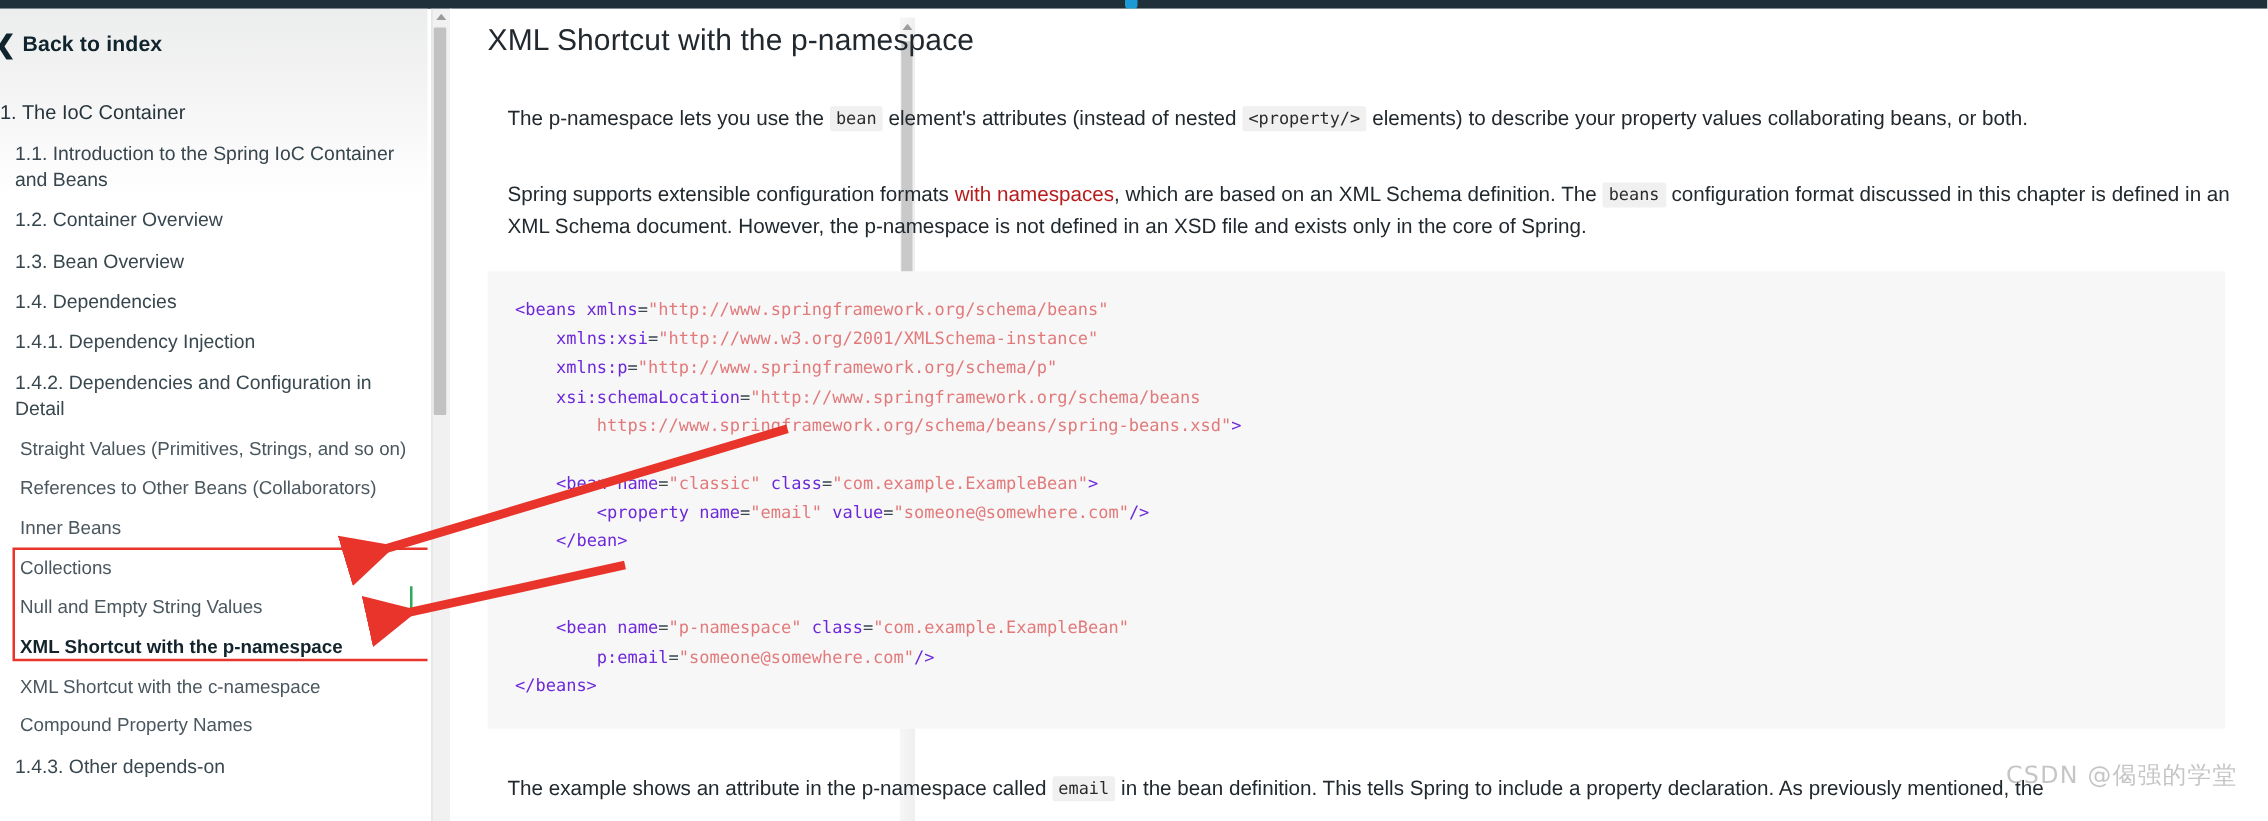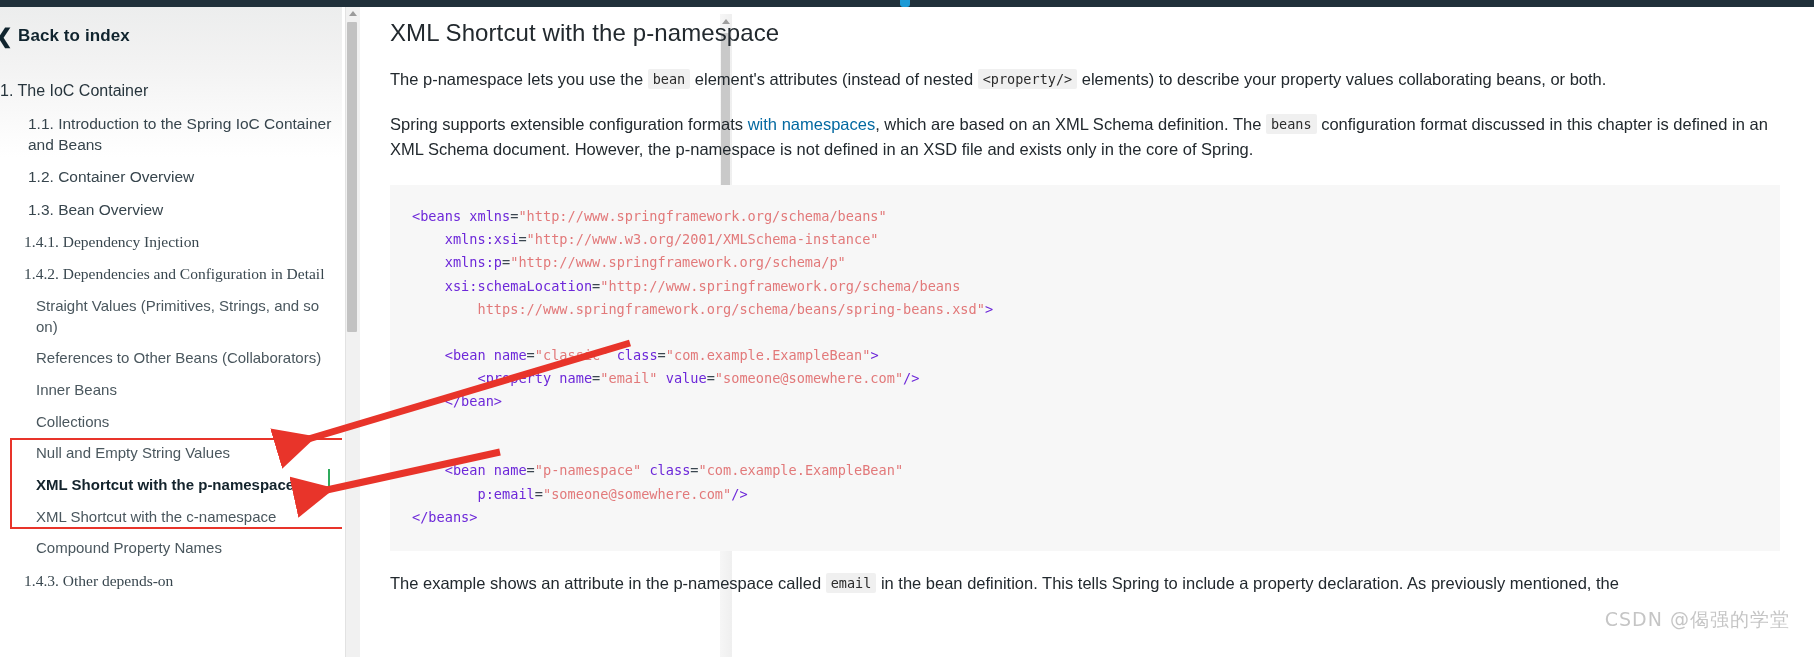--- a/index.html
+++ b/index.html
@@ -40,23 +40,23 @@
 
   .toc{position:absolute;left:0;top:67px;width:342px;}
   .toc-item{
     font-size:15.5px;
     color:#3c4a52;
     line-height:1.38;
     padding:5.5px 8px 5.5px 0;
     cursor:pointer;
   }
   .lvl1{padding-left:0px;font-size:16px;color:#26343c;}
-  .lvl2{padding-left:28px;color:#37454d;}
-  .lvl3{padding-left:24px;color:#39474f;font-family:Liberation Serif, serif;}
-  .lvl4{padding-left:36px;color:#4a575e;font-size:15px;}
+  .lvl2{padding-left:12px;color:#37454d;}
+  .lvl3{padding-left:12px;color:#39474f;}
+  .lvl4{padding-left:16px;color:#4a575e;font-size:15px;}
   .toc-item.active{font-weight:700;color:#13232c;}
 
   
   .redbox{
     position:absolute;left:10px;top:431px;width:357px;height:91px;
     border:2.5px solid #e8342a;box-sizing:border-box;pointer-events:none;
   }
   .greentick{
     position:absolute;left:328px;top:462px;width:2px;height:22px;background:#2faa5c;
   }
@@ -90,30 +90,30 @@
     position:absolute;left:362px;top:12px;width:0;height:0;
     border-left:4px solid transparent;border-right:4px solid transparent;border-bottom:5px solid #9d9d9d;
   }
 
   .content{position:absolute;left:30px;top:0;width:1410px;}
   h1.doc-title{
     margin:0;padding:12px 0 0 0;
     font-size:24px;font-weight:400;color:#22292e;letter-spacing:0.1px;
   }
   p.para{
-    margin:0;padding:20px 0 0 0;
+    margin:16px;padding:20px 0 0 0;
     font-size:16.5px;line-height:1.5;color:#22292e;
     max-width:1385px;
   }
   code.inline{
     font-family:"DejaVu Sans Mono","Liberation Mono",monospace;
     font-size:13.5px;background:#f0f0f0;color:#2b2b2b;
     padding:2px 5px;border-radius:2px;vertical-align:1px;
   }
-  a.link{color:#0369a1;text-decoration:none;}
+  a.link{color:#b91c1c;text-decoration:none;}
 
   
   .codeblock{
     margin:24px 0 0 0;background:#f7f7f7;
     padding:20px 0 22px 0;
     width:1390px;box-sizing:border-box;
   }
   pre.code{
     margin:0;padding:0 0 0 22px;
     font-family:"DejaVu Sans Mono","Liberation Mono",monospace;
@@ -149,20 +149,21 @@
     <div class="back-row">
       <span class="chev">❮</span>
       <span class="back-label">Back to index</span>
     </div>
 
     <div class="toc" id="toc">
         <div class="toc-item lvl1"><span>1. The IoC Container</span></div>
         <div class="toc-item lvl2"><span>1.1. Introduction to the Spring IoC Container and Beans</span></div>
         <div class="toc-item lvl2"><span>1.2. Container Overview</span></div>
         <div class="toc-item lvl2"><span>1.3. Bean Overview</span></div>
+        <div class="toc-item lvl2"><span>1.4. Dependencies</span></div>
         <div class="toc-item lvl3"><span>1.4.1. Dependency Injection</span></div>
         <div class="toc-item lvl3"><span>1.4.2. Dependencies and Configuration in Detail</span></div>
         <div class="toc-item lvl4"><span>Straight Values (Primitives, Strings, and so on)</span></div>
         <div class="toc-item lvl4"><span>References to Other Beans (Collaborators)</span></div>
         <div class="toc-item lvl4"><span>Inner Beans</span></div>
         <div class="toc-item lvl4"><span>Collections</span></div>
         <div class="toc-item lvl4"><span>Null and Empty String Values</span></div>
         <div class="toc-item lvl4 active"><span>XML Shortcut with the p-namespace</span></div>
         <div class="toc-item lvl4"><span>XML Shortcut with the c-namespace</span></div>
         <div class="toc-item lvl4"><span>Compound Property Names</span></div>

